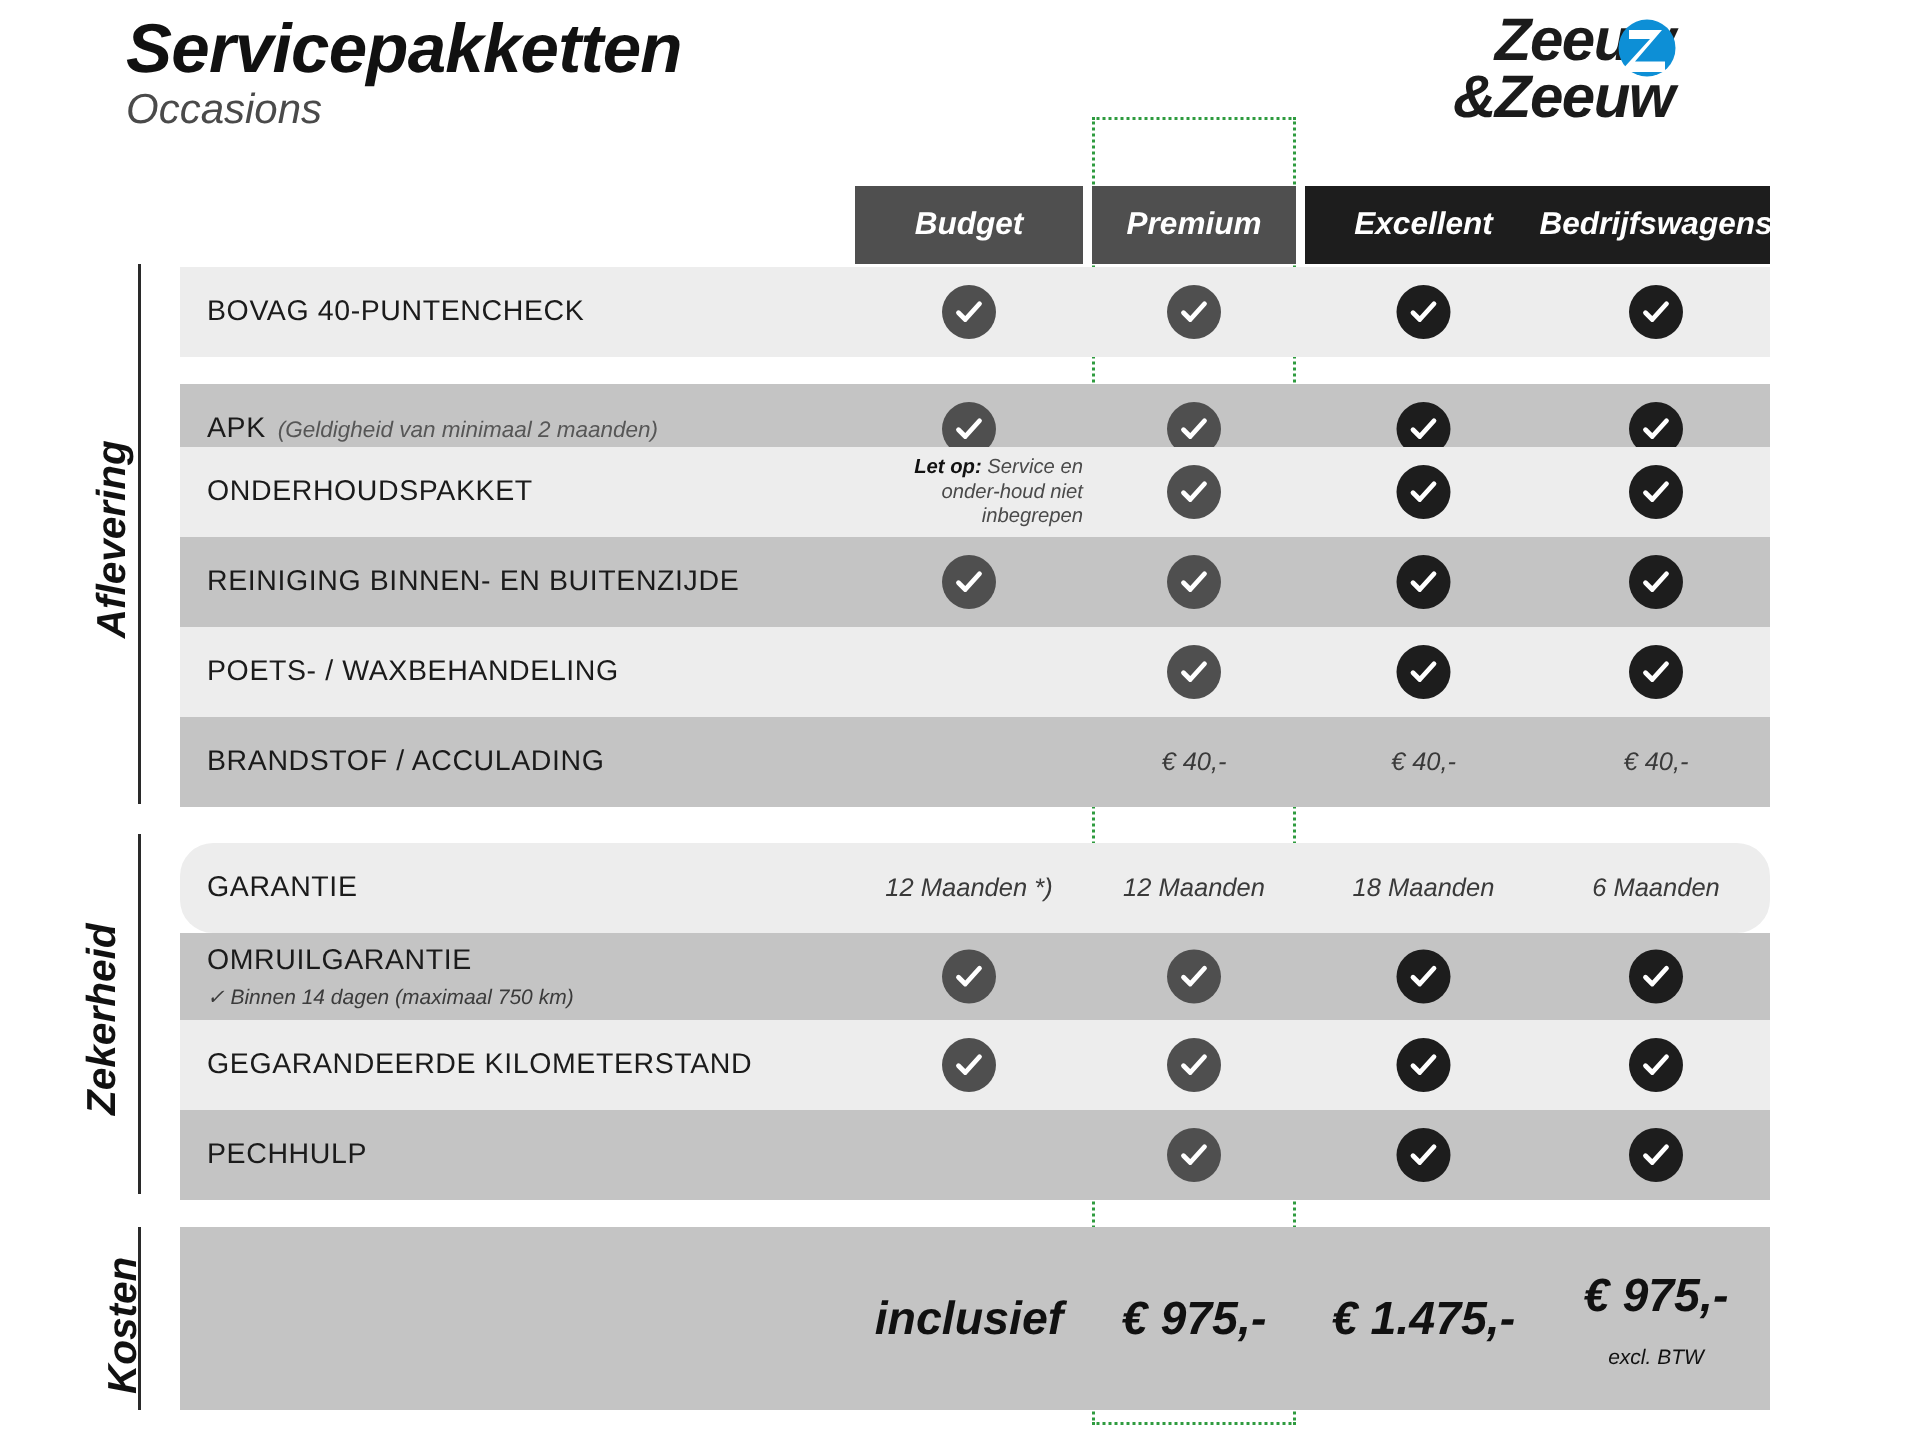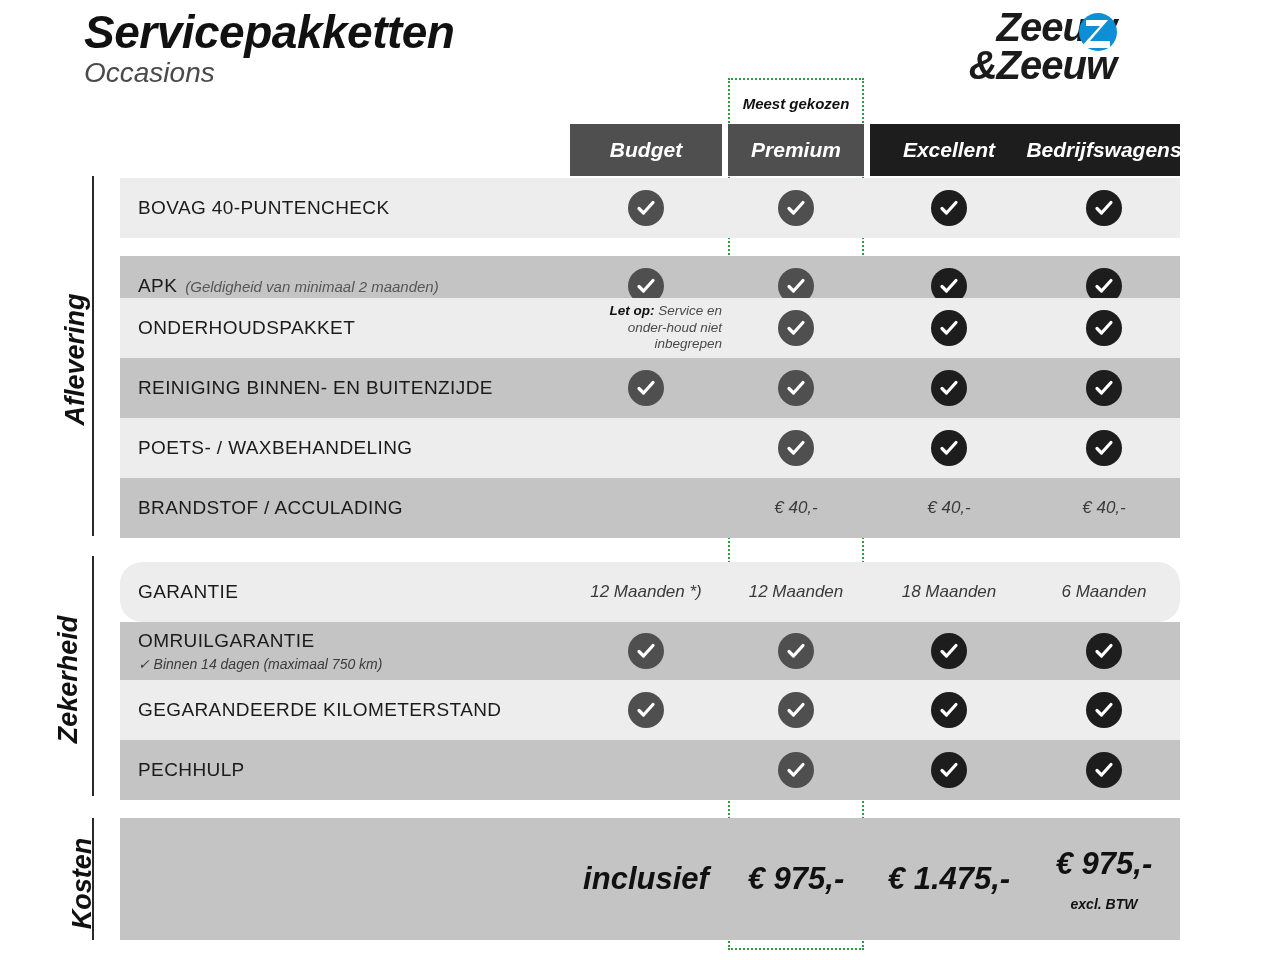--- a/index.html
+++ b/index.html
@@ -229,21 +229,21 @@
     flex-direction: column;
     align-items: center;
     justify-content: center;
     font-size: 31px;
     font-weight: bold;
     font-style: italic;
     color: #111;
   }
   .cost-cell .small {
     font-size: 14px;
-    font-weight: bold;
+    font-weight: normal;
     font-style: italic;
     margin-top: 14px;
   }
 </style>
 </head>
 <body>
 
 <div class="page">
 
   <div class="title-block">
@@ -256,21 +256,20 @@
       <span>Zeeuw</span>
       <svg class="logo-swoosh" viewBox="0 0 46 46">
         <circle cx="26" cy="22" r="19" fill="#0d8fd6"></circle>
         <path d="M14 10 L36 10 L18 31 L38 31 L38 38 L8 38 L28 16 L14 16 Z" fill="#ffffff"></path>
       </svg>
     </span>
     <span class="logo-row accent">&amp;Zeeuw</span>
   </div>
 
   <div class="highlight-box"></div>
-  <div class="meest">Meest gekozen</div>
 
   <div class="col-head ch-budget">Budget</div>
   <div class="col-head ch-excellent">Excellent</div>
   <div class="col-head ch-premium">Premium</div>
   <div class="col-head ch-bedrijf">Bedrijfswagens</div>
 
   <div class="sec-rule" style="left:92px; top:176px; height:360px;"></div>
   <div class="sec-label" style="left:-35px; top:344px; width:220px;">Aflevering</div>
 
   <div class="sec-rule" style="left:92px; top:556px; height:240px;"></div>

